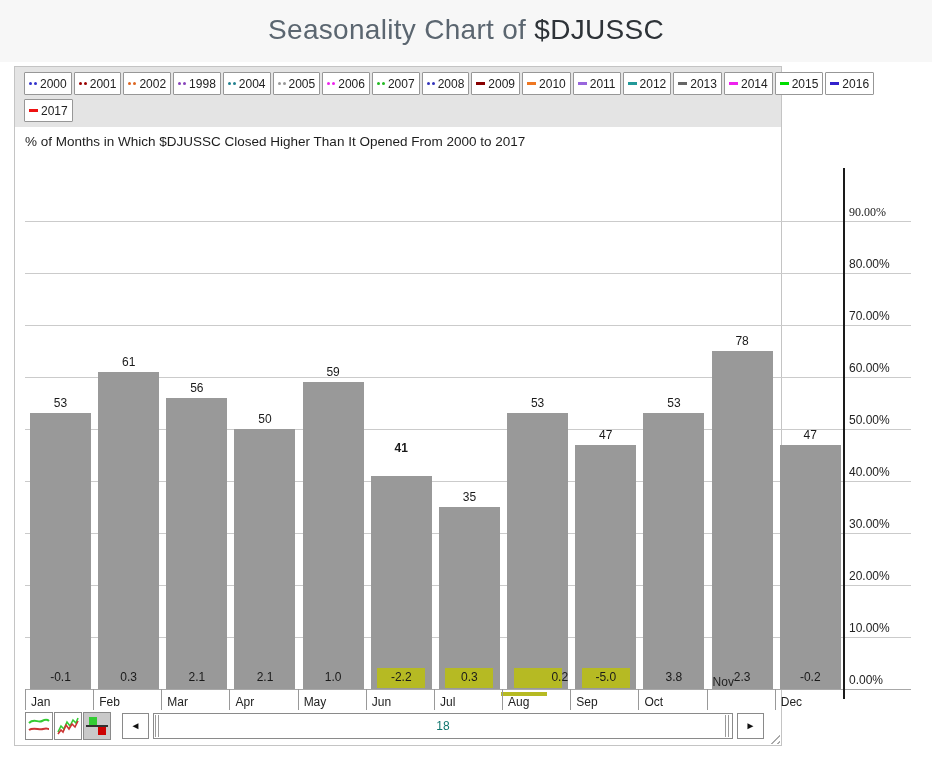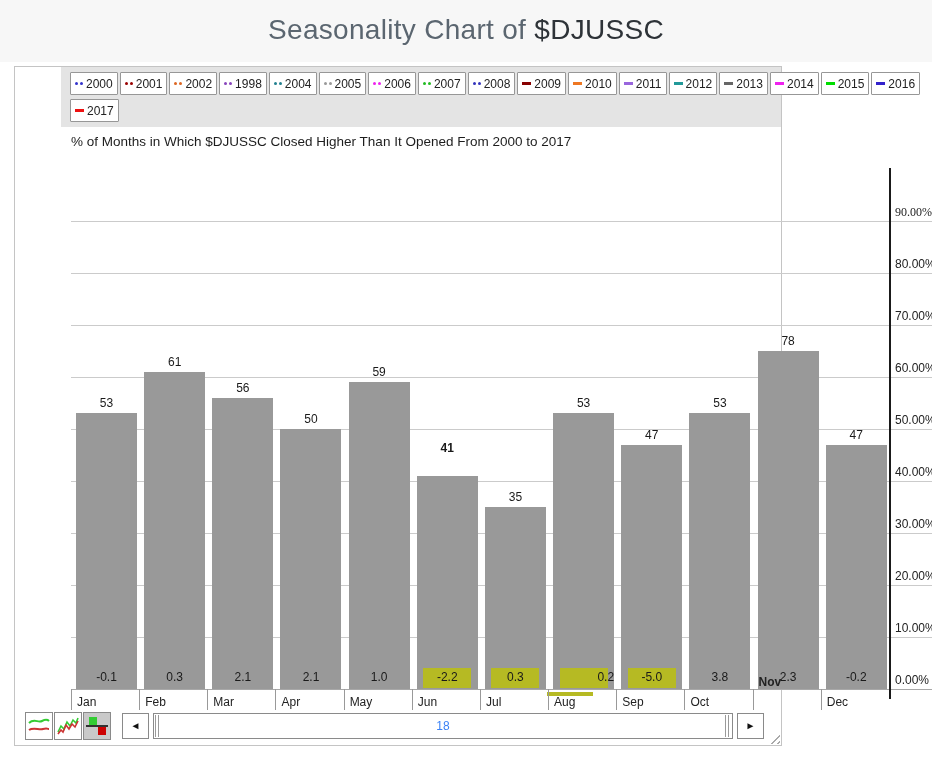--- a/index.html
+++ b/index.html
@@ -9,21 +9,21 @@
   }
   button{font-family:inherit;cursor:pointer;}
 
   
   .header{position:absolute;left:0;top:0;width:932px;height:62px;background:#f7f7f7;text-align:center;}
   .page-title{font-size:28px;line-height:60px;color:#5b6670;letter-spacing:.3px;}
   .page-title .sym{color:#2e3338;}
 
   
   .container{position:absolute;left:14px;top:66px;width:768px;height:680px;
-    border:1px solid #c4c4c4;background:#fff;box-sizing:border-box;padding-left:46px;}
+    border:1px solid #c4c4c4;background:#fff;box-sizing:border-box;}
 
   
   .year-bar{background:#e4e4e4;padding:5px 9px;min-height:50px;}
   .year-row{display:flex;gap:2px;margin-bottom:4px;}
   .year-row:last-child{margin-bottom:0;}
   .year-btn{display:inline-flex;align-items:center;height:23px;padding:0 4px;
     background:#fff;border:1px solid #979797;border-radius:1px;font-size:12px;color:#222;}
   .marker{display:inline-flex;align-items:center;gap:2px;margin-right:3px;}
   .dot{width:3px;height:3px;border-radius:50%;display:inline-block;}
   .dash{width:9px;height:3px;display:inline-block;}
@@ -43,21 +43,21 @@
   .mlabel{position:absolute;font-size:12px;color:#222;}
 
   
   .toolbar{position:absolute;left:10px;right:17px;bottom:5px;height:29px;display:flex;align-items:center;}
   .tool-btn{width:28px;height:28px;border:1px solid #8a8a8a;background:#fff;padding:1px;margin-right:1px;display:flex;align-items:center;justify-content:center;}
   .tool-btn.selected{background:#c9c9c9;}
   .arrow-btn{width:27px;height:26px;border:1px solid #8a8a8a;background:#fff;font-size:10px;color:#111;display:flex;align-items:center;justify-content:center;padding:0;}
   .arrow-btn.first{margin-left:10px;}
   .arrow-btn.last{margin-left:4px;}
   .scroll-track{flex:1;height:24px;border:1px solid #8a8a8a;background:#fff;margin-left:4px;position:relative;display:flex;align-items:center;justify-content:center;}
-  .scroll-label{font-size:12px;color:#3b82f6;}
+  .scroll-label{font-size:12px;color:#0f766e;}
   .grip{position:absolute;top:1px;bottom:1px;width:6px;background:repeating-linear-gradient(90deg,#9a9a9a 0 1px,transparent 1px 3px);}
   .grip.left{left:1px;}
   .grip.right{right:1px;}
   .resize-handle{position:absolute;right:1px;bottom:1px;width:13px;height:13px;
     background:repeating-linear-gradient(135deg,#a9a9a9 0 1px,transparent 1px 4px);
     clip-path:polygon(100% 0,100% 100%,0 100%);}
 </style>
 </head>
 <body>
 
@@ -264,21 +264,21 @@
       <div class="mlabel" style="left: 561.28px; top: 537px;">Sep</div>
       <div class="bar" style="left: 628.44px; top: 255.4px; width: 61px; height: 275.6px; background: rgb(153, 153, 153);"></div>
       <div class="bar-val" style="left: 628.44px; top: 238.4px; width: 61px;">53</div>
       <div class="bar-val" style="left: 628.44px; top: 512px; width: 61px;">3.8</div>
       <div class="mtick" style="left: 623.44px; top: 531px;"></div>
       <div class="mlabel" style="left: 629.44px; top: 537px;">Oct</div>
       <div class="bar" style="left: 696.6px; top: 193px; width: 61px; height: 338px; background: rgb(153, 153, 153);"></div>
       <div class="bar-val" style="left: 696.6px; top: 176px; width: 61px;">78</div>
       <div class="bar-val" style="left: 696.6px; top: 512px; width: 61px;">2.3</div>
       <div class="mtick" style="left: 691.6px; top: 531px;"></div>
-      <div class="mlabel" style="left: 697.6px; top: 517px; font-weight: bold;">Nov</div>
+      <div class="mlabel" style="left: 697.6px; top: 517px;">Nov</div>
       <div class="bar" style="left: 764.76px; top: 286.6px; width: 61px; height: 244.4px; background: rgb(153, 153, 153);"></div>
       <div class="bar-val" style="left: 764.76px; top: 269.6px; width: 61px;">47</div>
       <div class="bar-val" style="left: 764.76px; top: 512px; width: 61px;">-0.2</div>
       <div class="mtick" style="left: 759.76px; top: 531px;"></div>
       <div class="mlabel" style="left: 765.76px; top: 537px;">Dec</div>
     </div>
 
   <div class="toolbar">
     <button class="tool-btn">
       <svg width="24" height="24" viewBox="0 0 24 24">

